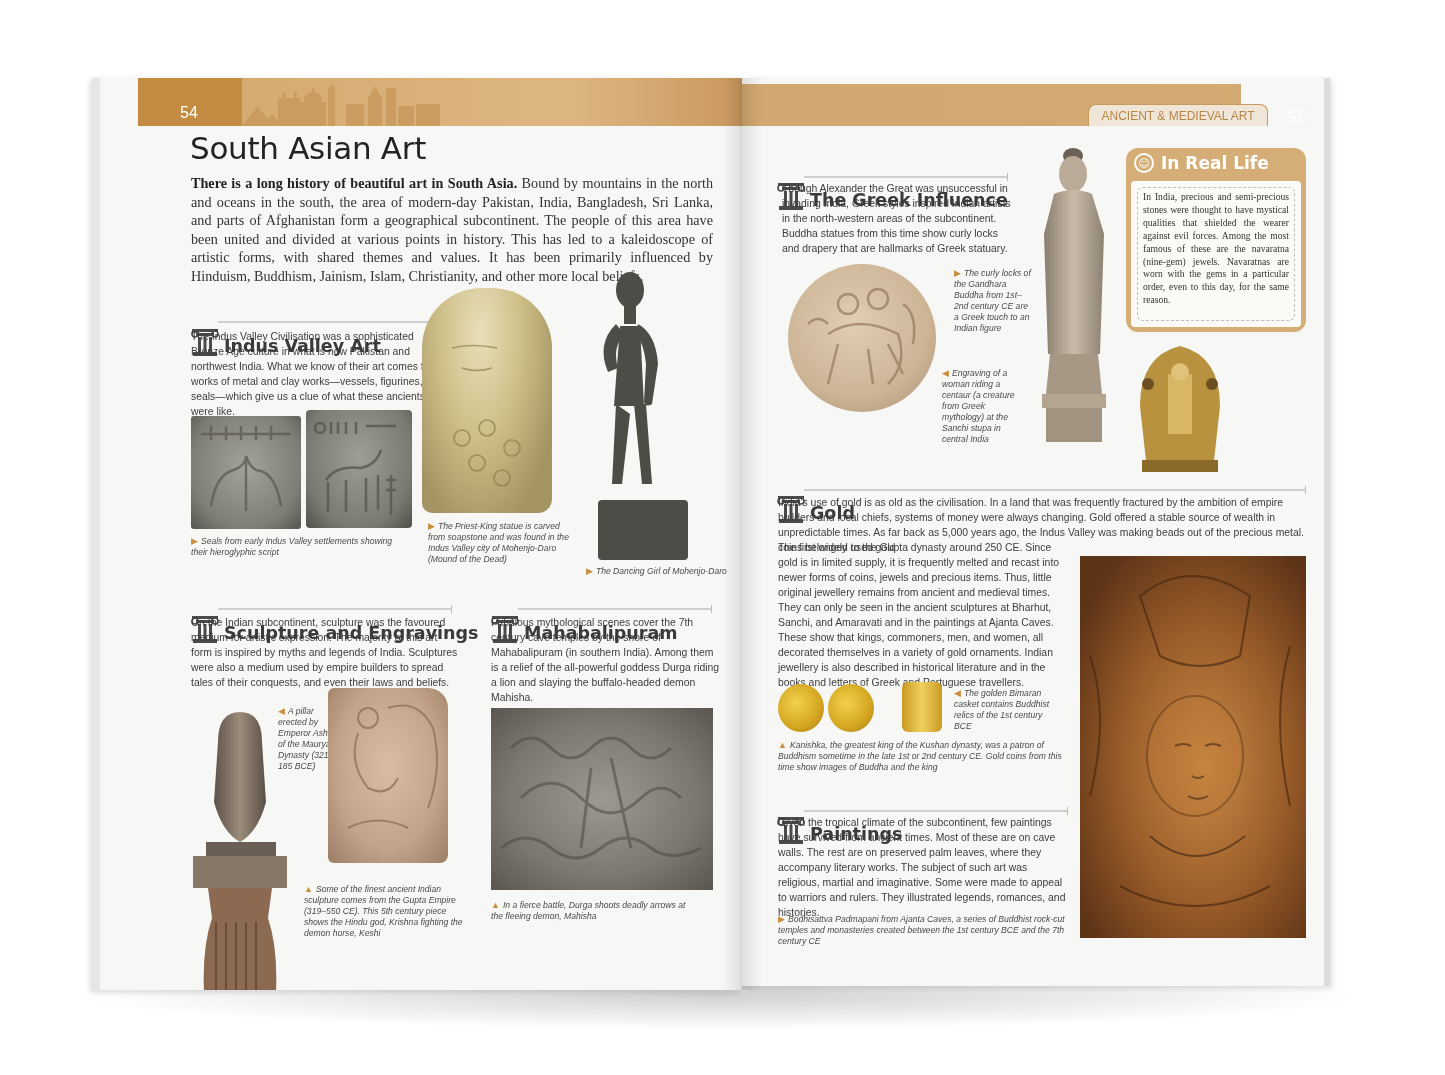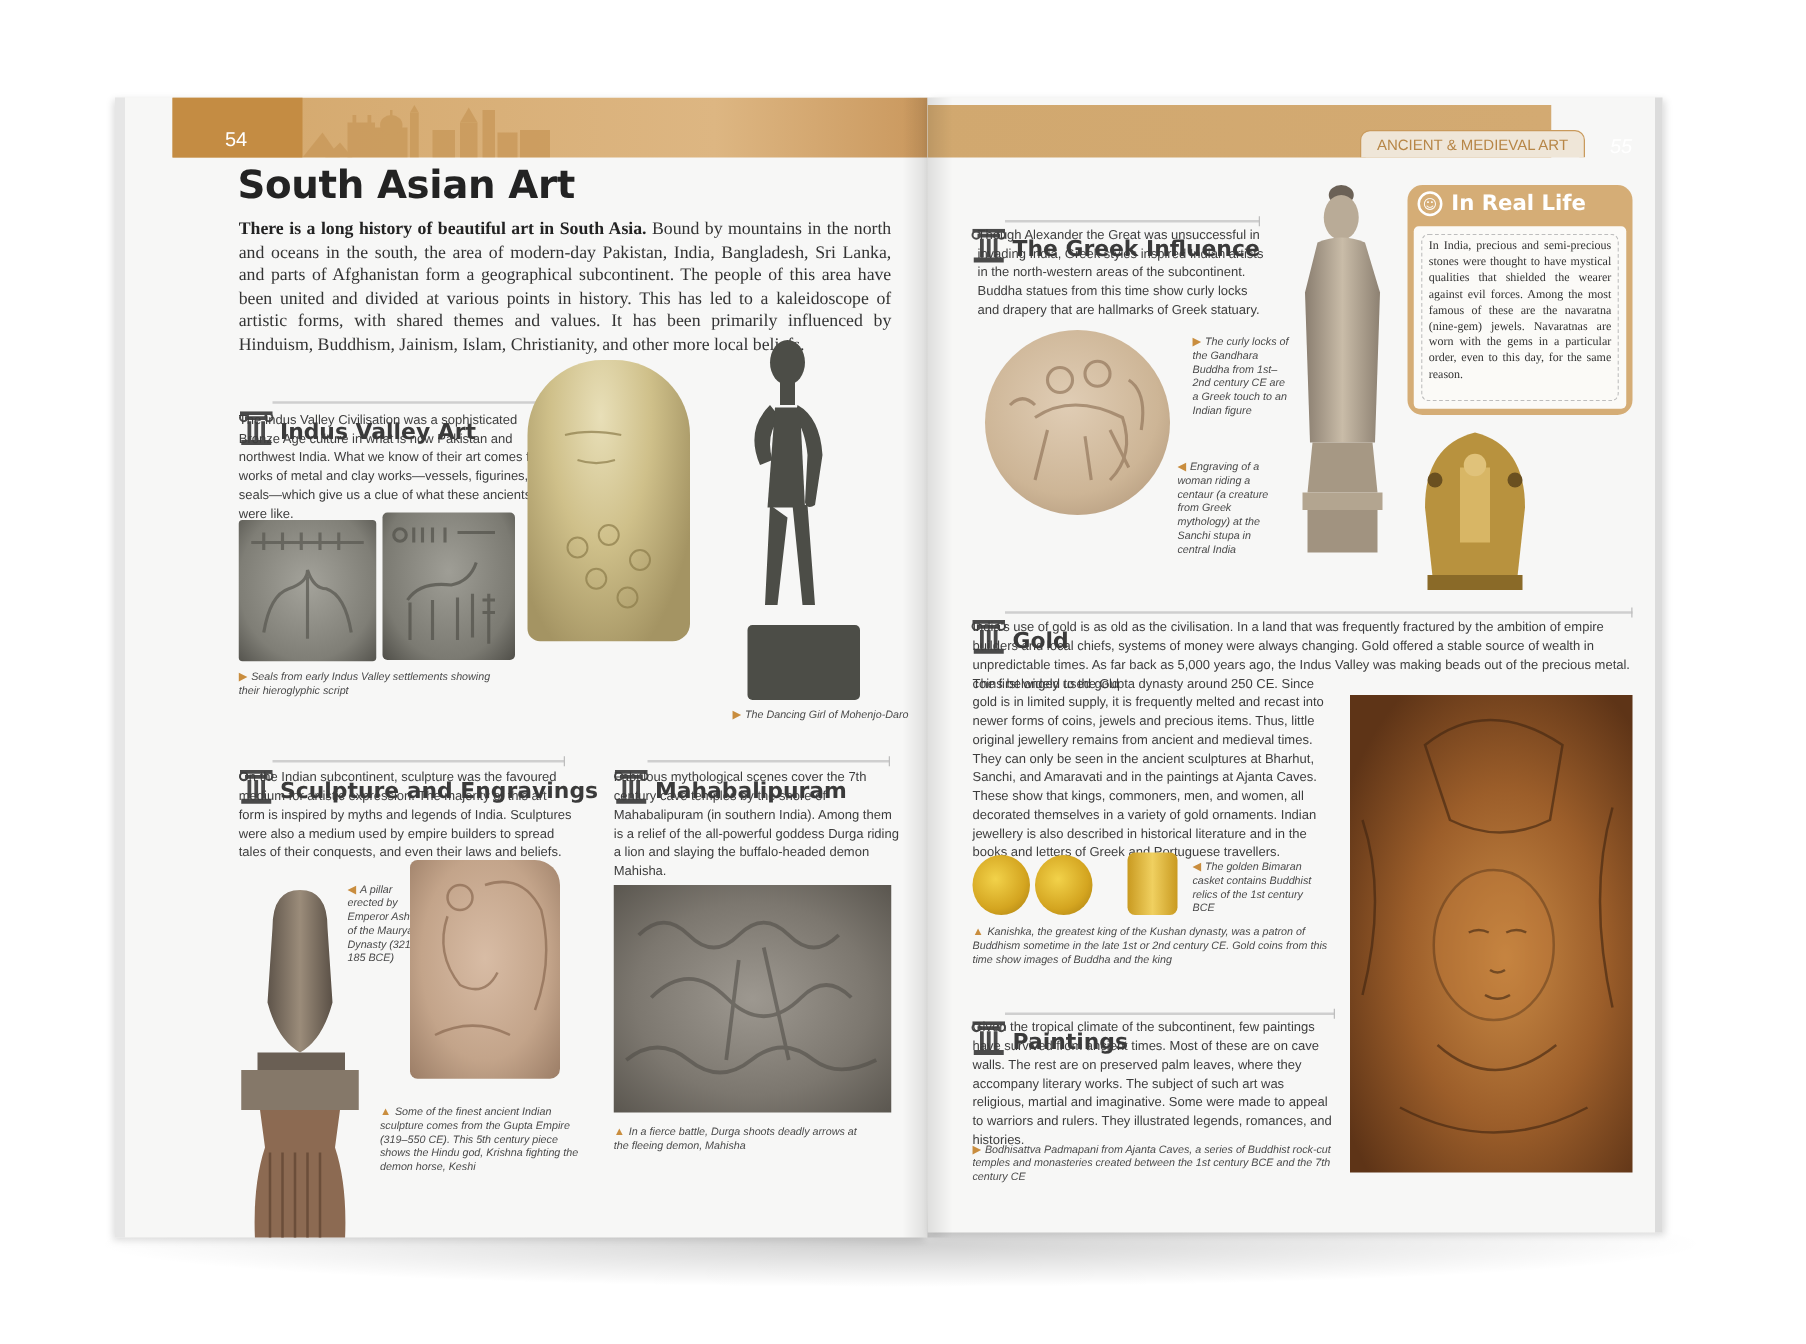--- a/index.html
+++ b/index.html
@@ -23,21 +23,21 @@
   .band-left .num { position: absolute; left: 42px; top: 26px; font-size: 16px; color: #fff; }
   .skyline { position: absolute; left: 104px; top: 6px; width: 200px; height: 42px; }
 
   .band-right { position: absolute; left: 0; top: 6px; width: 499px; height: 42px;
     background: linear-gradient(to right, #d1a86f, #d3aa72); }
   .band-right .chapter { position: absolute; left: 346px; top: 20px; width: 180px; height: 22px;
     background: #efe6d8; border: 1px solid #c99a5c; border-bottom: none; border-radius: 8px 8px 0 0;
     color: #b78647; font-size: 12px; text-align: center; line-height: 22px; }
   .band-right .num { position: absolute; left: 546px; top: 25px; font-size: 16px; color: #fff; font-style: italic; }
 
-  .title { position: absolute; left: 90px; top: 52px; font-size: 31px; font-weight: bold; color: #232323;
+  .title { position: absolute; left: 90px; top: 52px; font-size: 31px; font-weight: normal; color: #232323;
     font-family: "DejaVu Sans", sans-serif; letter-spacing: -0.3px; }
   .intro { position: absolute; left: 91px; top: 96px; width: 522px; font-family: "Liberation Serif", serif;
     font-size: 14.2px; line-height: 18.6px; color: #333; text-align: justify; }
   .intro b { color: #222; }
 
   .sec-head { position: absolute; display: flex; align-items: flex-end; margin-top: 33px; }
   .sec-head .pillar { width: 30px; height: 28px; margin-right: 4px; }
   .sec-head .h { font-family: "DejaVu Sans", sans-serif; font-size: 17.5px; font-weight: bold; color: #3a3a3a; line-height: 22px; }
   .rule { position: absolute; height: 2px; background: #cfcfcf; }
   .rule::after { content: ""; position: absolute; right: 0; top: -3px; width: 1px; height: 8px; background: #bdbdbd; }
@@ -132,20 +132,21 @@
           <path d="M30 60 q20 -5 45 0"></path>
           <path d="M40 80 q15 5 30 0"></path>
           <circle cx="40" cy="150" r="8"></circle>
           <circle cx="65" cy="140" r="8"></circle>
           <circle cx="90" cy="160" r="8"></circle>
           <circle cx="55" cy="175" r="8"></circle>
           <circle cx="80" cy="190" r="8"></circle>
         </g>
       </svg>
   </div>
+  <p class="caption" style="left:328px;top:443px;width:150px;"><span class="tri">▶</span><span>The Priest-King statue is carved from soapstone and was found in the Indus Valley city of Mohenjo-Daro (Mound of the Dead)</span></p>
 
   <div class="img" style="left:468px;top:192px;width:130px;height:292px;">
     <svg width="130" height="292" viewBox="0 0 130 292">
         <g fill="#4c4d47">
           <ellipse cx="62" cy="20" rx="14" ry="18"></ellipse>
           <rect x="56" y="34" width="12" height="20"></rect>
           <path d="M48 54 q-20 20 -8 48 l10 -4 q-6 -20 6 -34z"></path>
           <path d="M70 54 q18 10 20 40 l-6 40 q-6 4 -8 -2 l2 -38 q-2 -20 -10 -30z"></path>
           <path d="M52 56 h20 l4 80 h-30z"></path>
           <path d="M48 134 l-4 80 h10 l8 -70z M66 134 l8 80 h10 l-6 -80z"></path>

